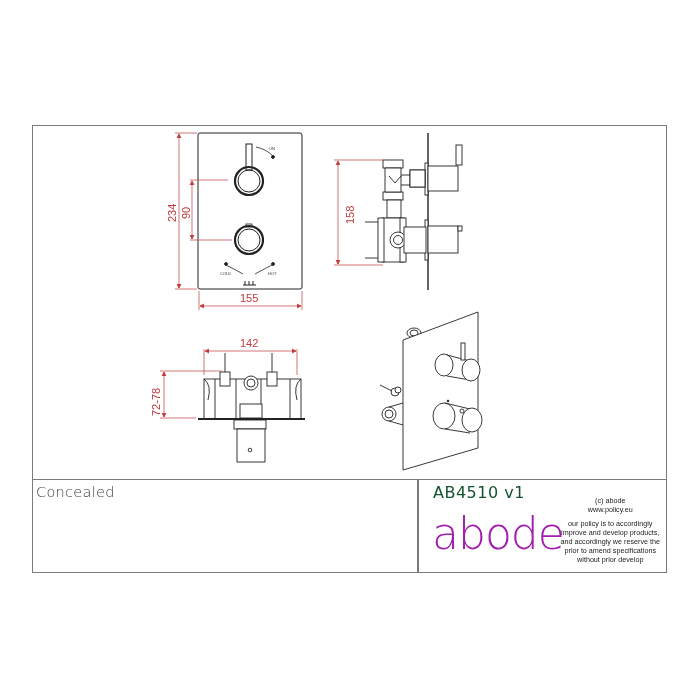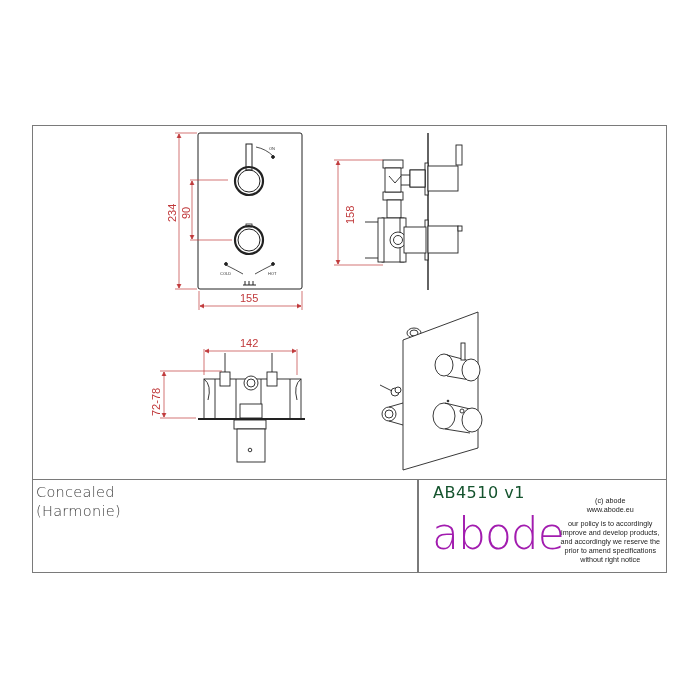--- a/index.html
+++ b/index.html
@@ -161,28 +161,27 @@
     <ellipse cx="444" cy="416" rx="11" ry="13"></ellipse>
     <path d="M445 403 L470 409 M445 429 L470 433" fill="none"></path>
     <ellipse cx="472" cy="420" rx="10" ry="12"></ellipse>
     <circle cx="462" cy="411" r="2"></circle>
     <circle cx="448" cy="401" r="0.9" fill="#222"></circle>
   </g>
 </svg>
 
 <div class="tb-left">
   <div>Concealed</div>
-  <div>(Harmonie)</div>
 </div>
 
 <div class="code">AB4510  v1</div>
 <div class="logo">abode</div>
 
 <div class="notes">
   <div>(c) abode</div>
-  <div>www.abode.eu</div>
+  <div>www.policy.eu</div>
   <div class="gap"></div>
   <div>our policy is to accordingly</div>
   <div>improve and develop products,</div>
   <div>and accordingly we reserve the</div>
   <div>prior to amend specifications</div>
-  <div>without right notice</div>
+  <div>without prior develop</div>
 </div>
 
 </body></html>

